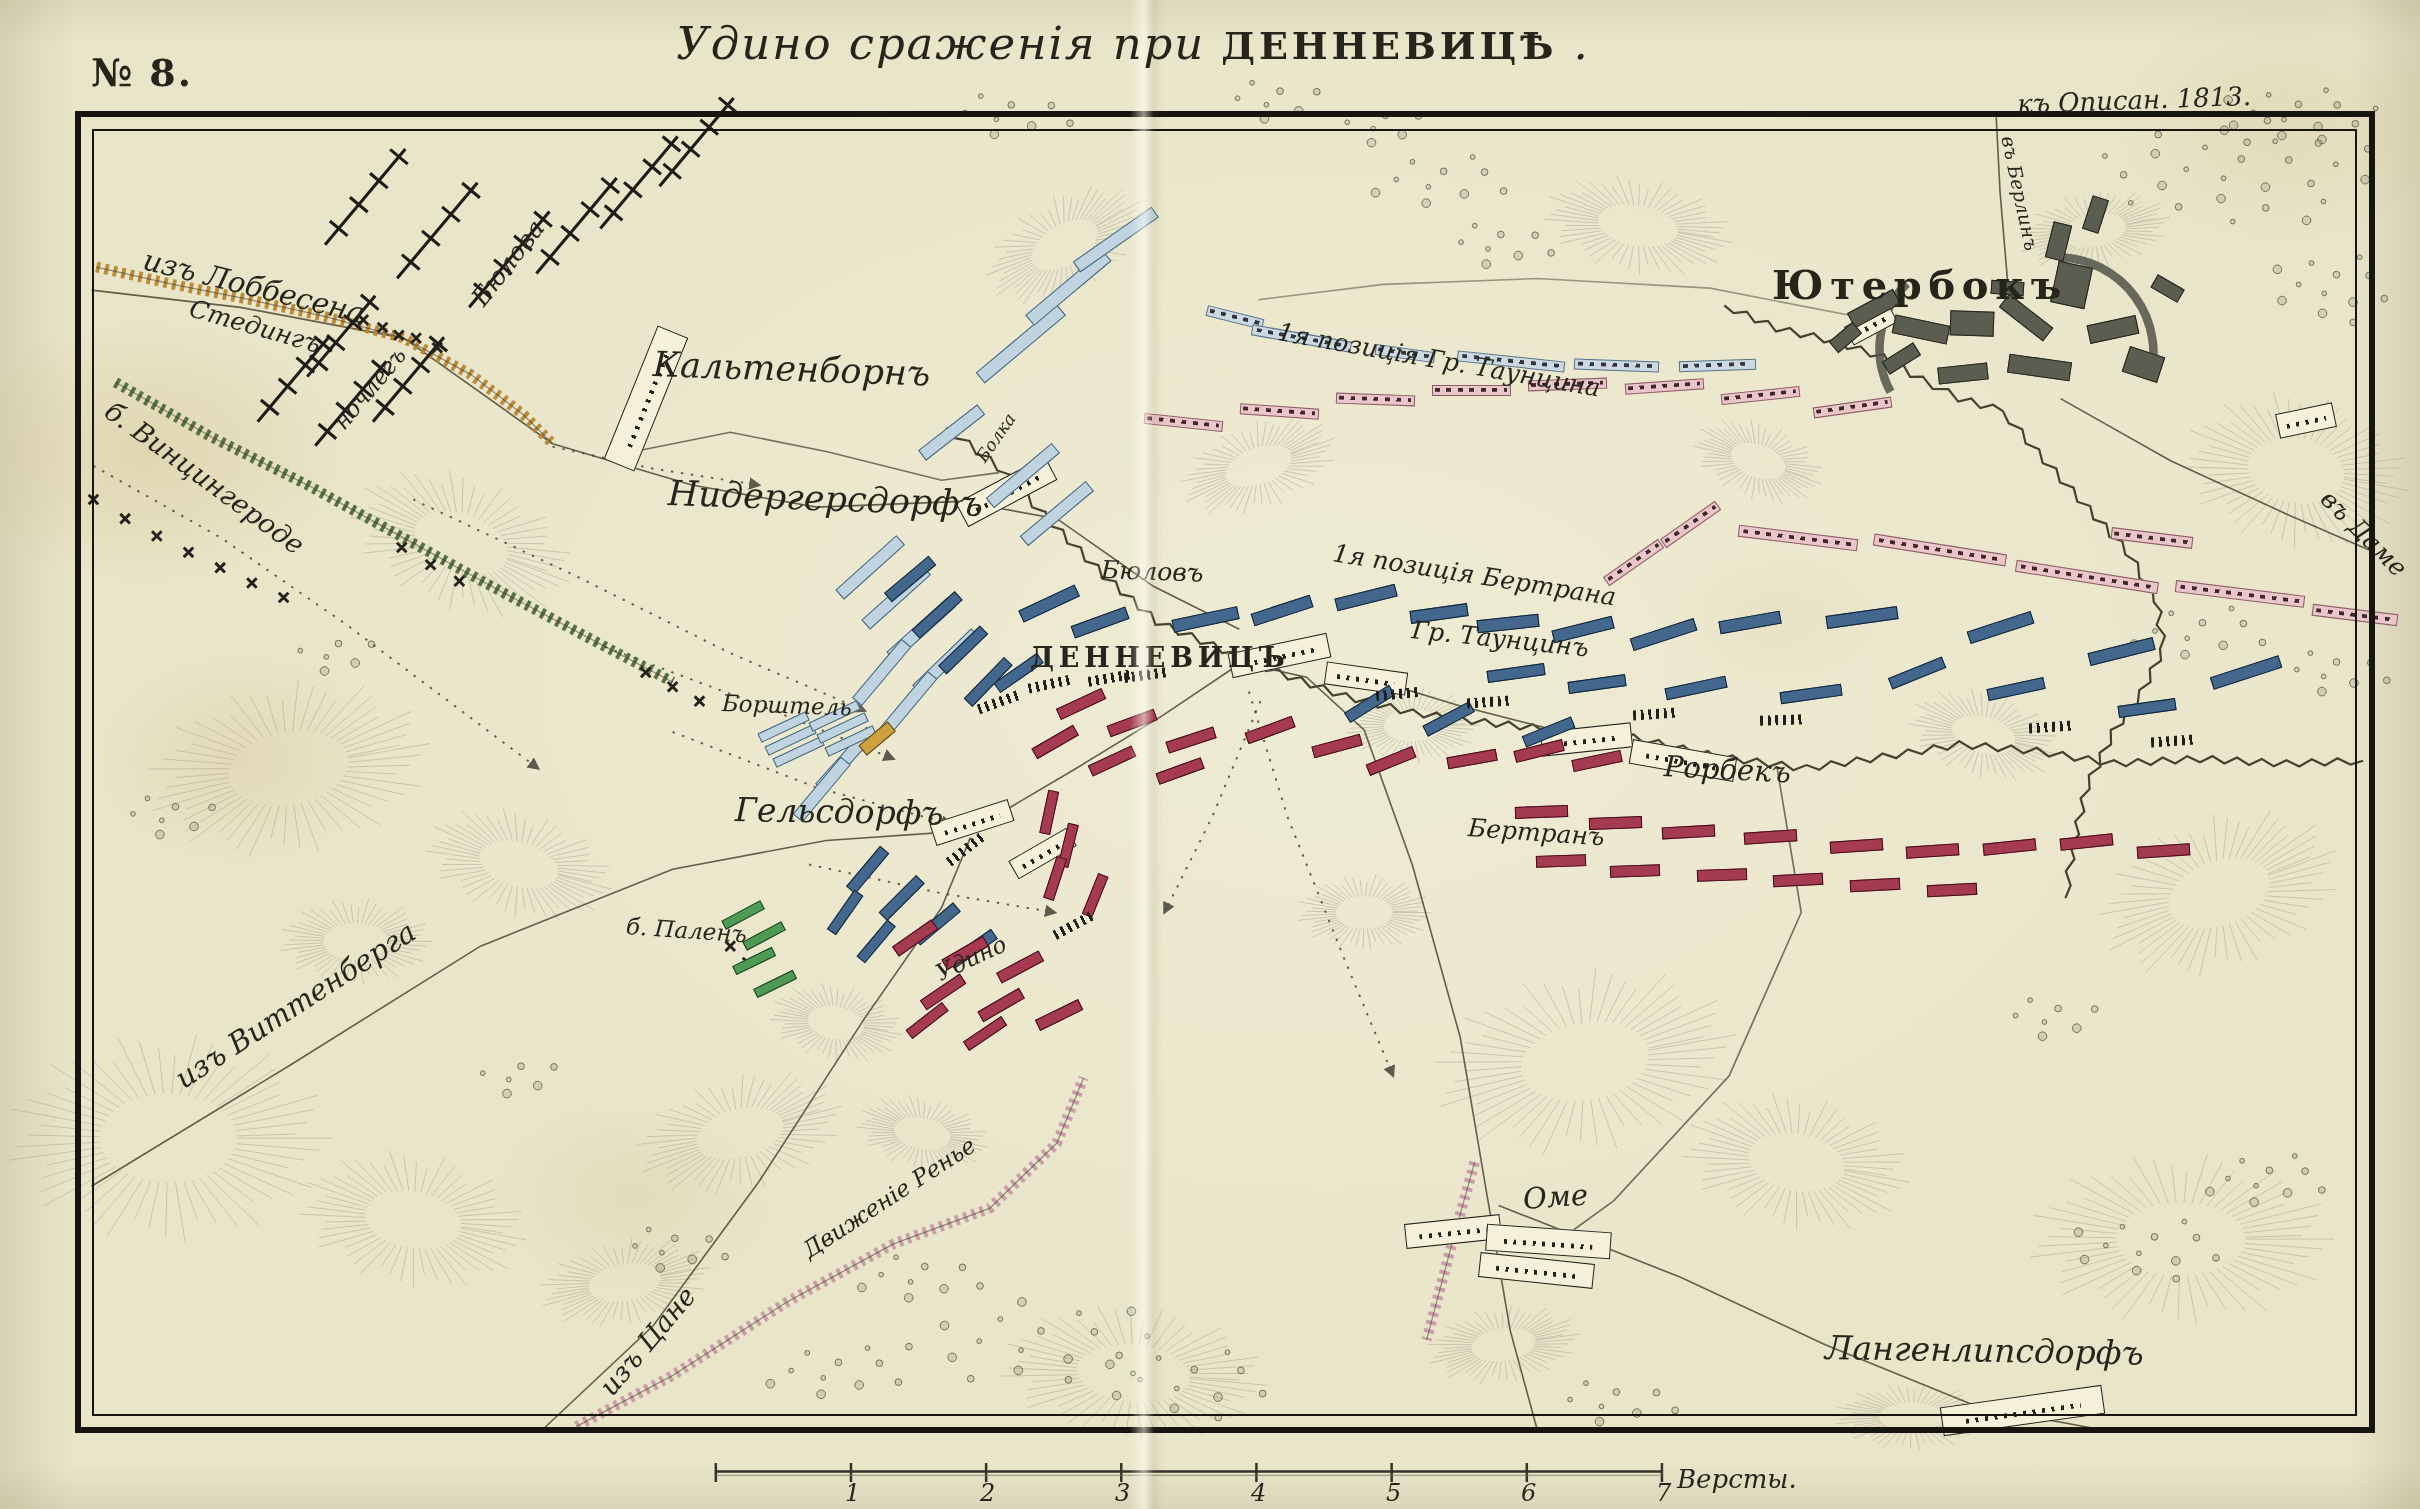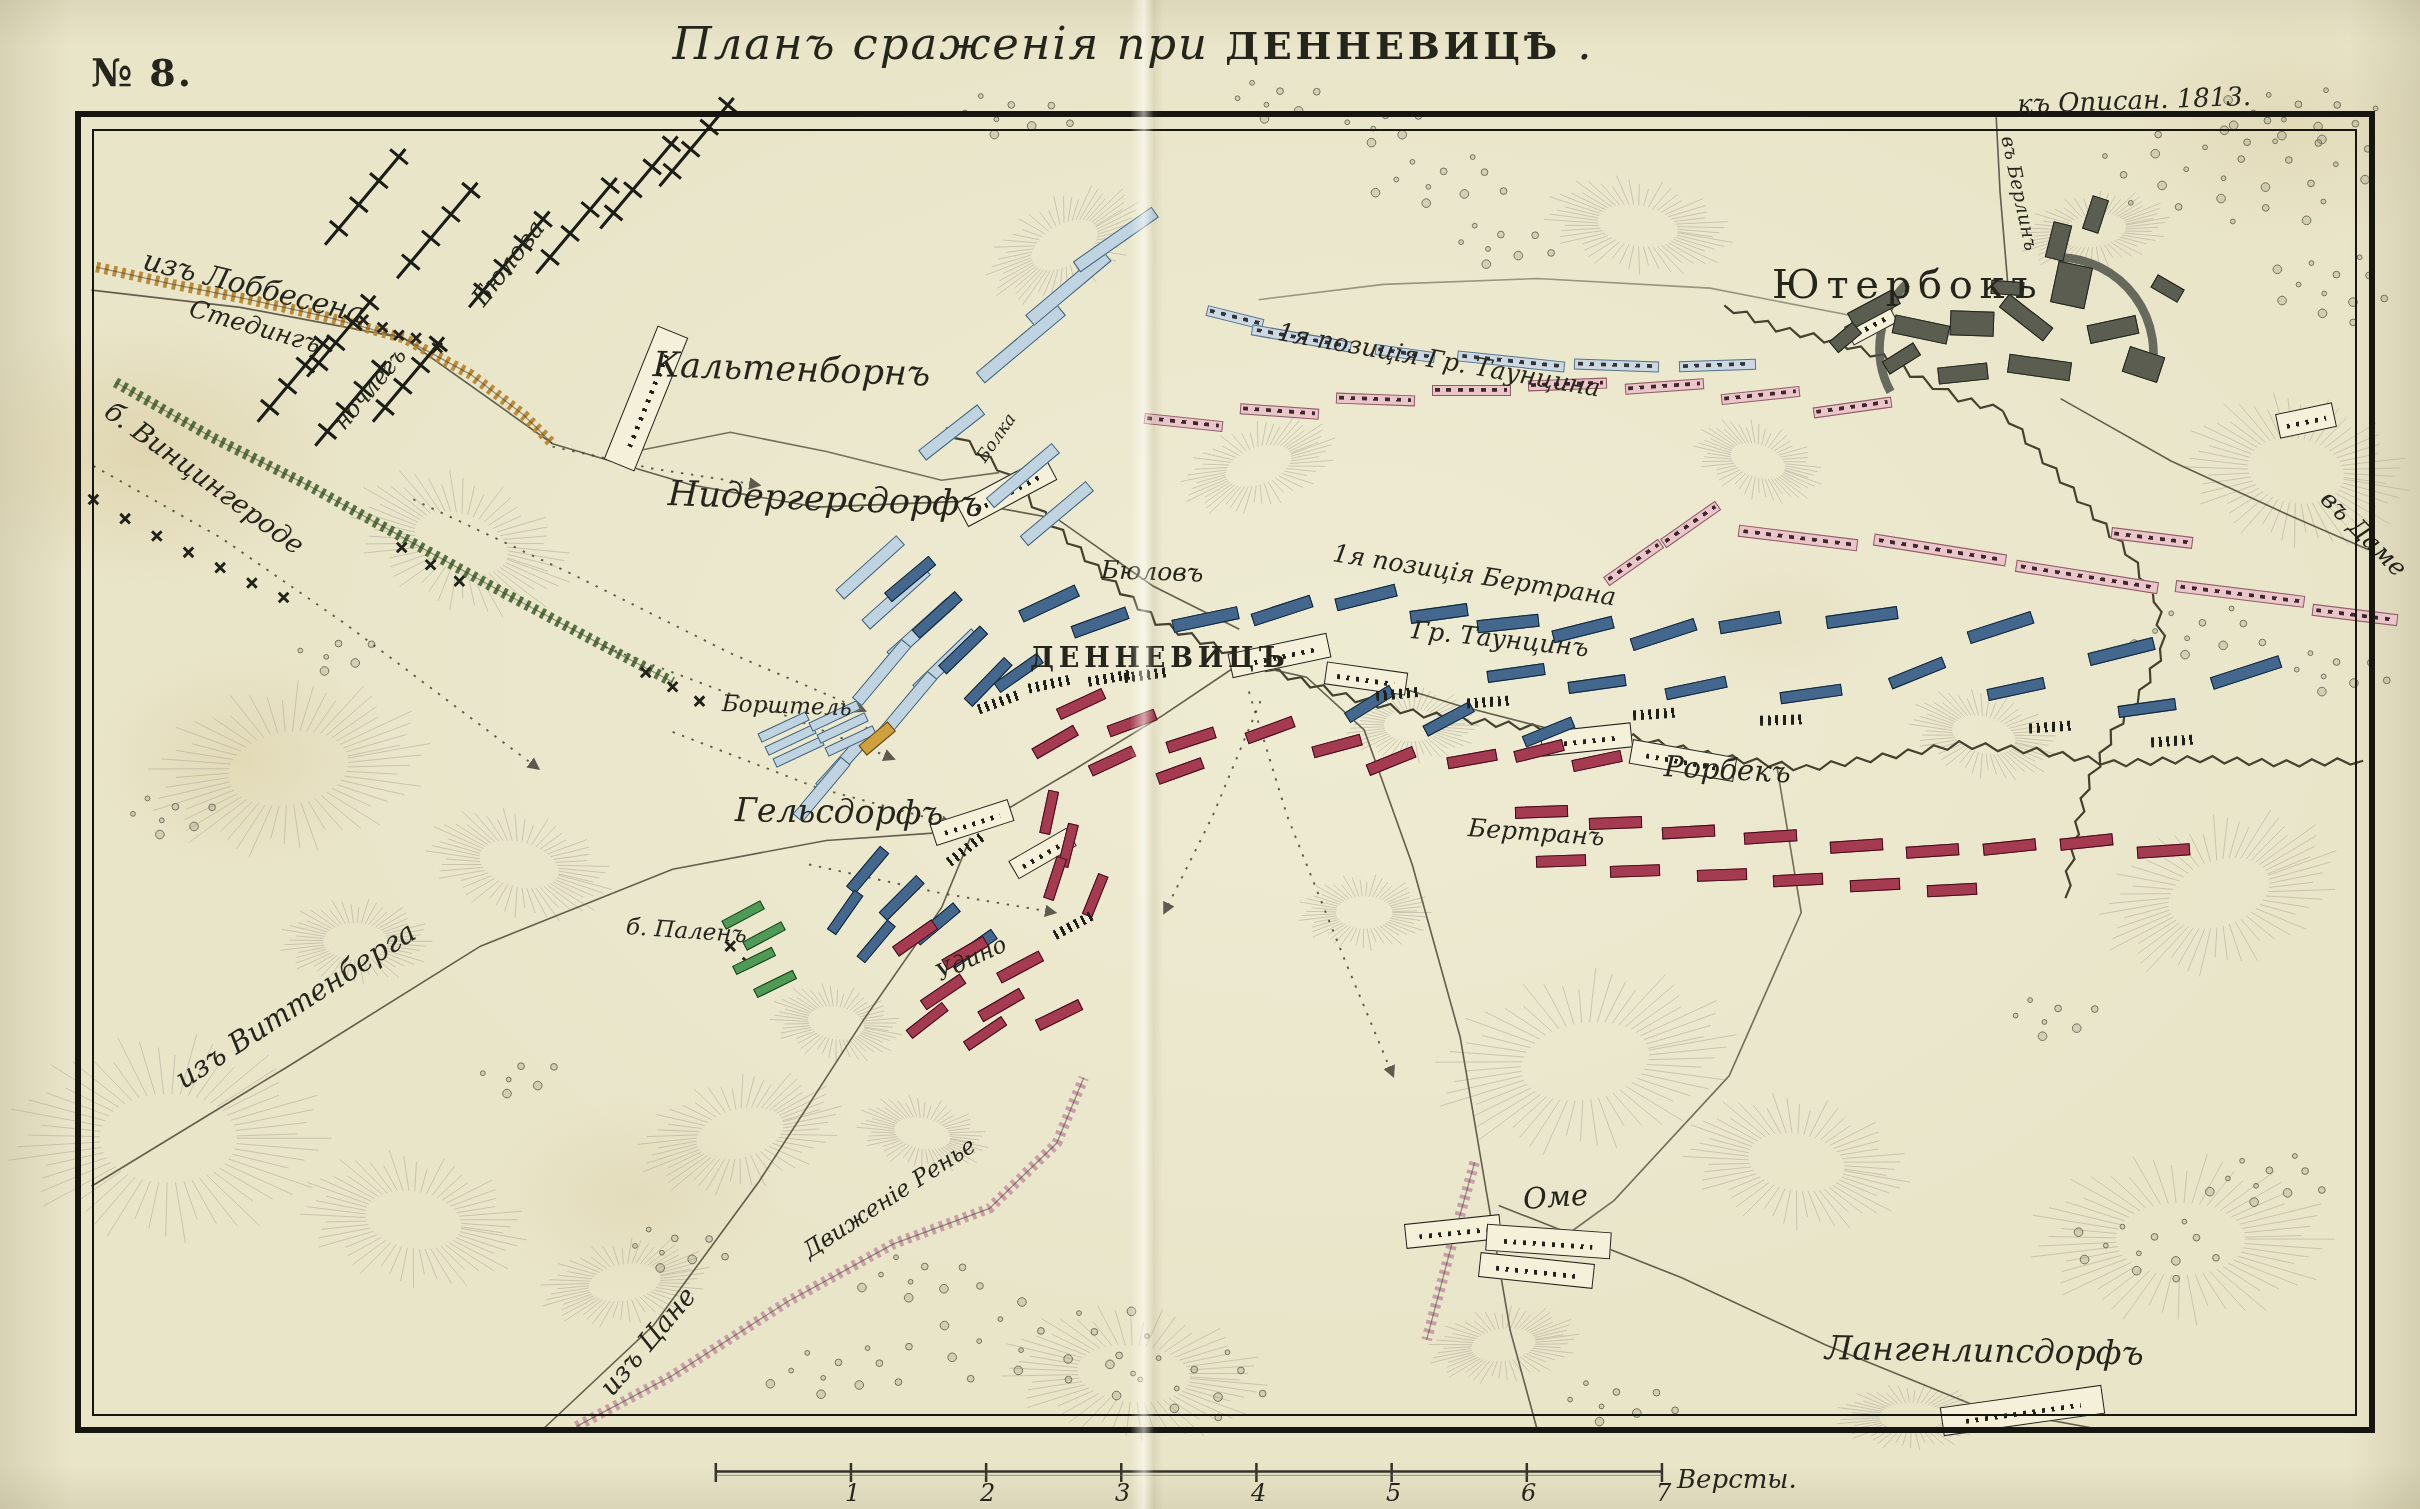--- a/index.html
+++ b/index.html
@@ -22,21 +22,21 @@
   .frame-inner{left:92px;top:129px;width:2265px;height:1287px;border:2.4px solid #16150f;}
   .hdr-num{position:absolute;left:91px;top:50px;font-size:38px;font-weight:bold;z-index:5;letter-spacing:1.9px;}
   .hdr-title{position:absolute;left:576px;top:17.3px;width:1114px;text-align:center;z-index:5;white-space:nowrap;}
   .t-script{font-style:italic;font-size:45px;letter-spacing:1.9px;}
   .t-caps{font-weight:bold;font-size:38px;letter-spacing:3.8px;}
   .hdr-note{position:absolute;left:2017px;top:85px;font-size:26px;font-style:italic;z-index:5;transform:rotate(-2deg);}
   #map-layer{position:absolute;left:0;top:0;width:2421px;height:1509px;z-index:1;}
   .lbl{position:absolute;white-space:nowrap;transform-origin:0 50%;color:#26251c;z-index:6;}
   .lbl.script{font-style:italic;}
   .lbl.caps{font-weight:bold;letter-spacing:4.8px;}
-  .lbl.big{font-weight:normal;letter-spacing:6.7px;}
+  .lbl.big{font-weight:bold;letter-spacing:6.7px;}
   .village{position:absolute;box-sizing:border-box;background-color:#f4f0da;border:1.9px solid #23221a;
     background-image:repeating-linear-gradient(90deg,#23221a 0 2.9px,transparent 2.9px 9.6px);
     background-size:72% 4.8px;background-repeat:no-repeat;background-position:50% 62%;z-index:2;}
   .u{position:absolute;box-sizing:border-box;z-index:2;}
   .u-lb{background:#bfd3e1;border:1.4px solid #3f6277;}
   .u-lbd{background:#ccd9e2;border:1px solid #5a7486;
     background-image:repeating-linear-gradient(90deg,#34353a 0 4.8px,transparent 4.8px 11.5px);
     background-size:92% 3.8px;background-repeat:no-repeat;background-position:50% 50%;}
   .u-db{background:#44688d;border:1.4px solid #122638;}
   .u-c{background:#a53b51;border:1.4px solid #450d1c;}
@@ -48,21 +48,21 @@
   .comb{position:absolute;width:44px;height:9.6px;z-index:2;
     background-image:repeating-linear-gradient(90deg,#20201a 0 2.9px,transparent 2.9px 7.7px);}
   .jblock{position:absolute;background:#5a5d50;border:1.4px solid #23241c;z-index:2;}
 </style>
 </head>
 <body>
 
 <div class="stage">
   <div class="paper"></div>
   <div class="hdr-num">№ 8.</div>
-  <div class="hdr-title"><span class="t-script">Планъ сраженія при </span><span class="t-caps">ДЕННЕВИЦѢ</span><span class="t-script"> .</span></div>
+  <div class="hdr-title"><span class="t-script">Удино сраженія при </span><span class="t-caps">ДЕННЕВИЦѢ</span><span class="t-script"> .</span></div>
   <div class="hdr-note">къ Описан. 1813.</div>
   <div id="map-layer">
       <svg width="2421" height="1509" viewBox="0 0 2520 1571" style="position:absolute;left:0;top:0">
         <defs>
           <marker id="ah" viewBox="0 0 10 10" refX="8" refY="5" markerWidth="6.5" markerHeight="6.5" orient="auto">
             <path d="M0,0L10,5L0,10z" fill="#3a382e"></path>
           </marker>
         </defs>
         <g>
           <path d="M527.4,582.2L592.8,606.0M525.8,585.5L581.4,610.3M523.5,588.4L569.1,612.9M520.6,591.0L556.4,613.9M517.1,593.2L568.3,632.1M513.0,595.0L553.1,631.4M508.5,596.3L538.3,629.1M503.5,597.2L524.2,625.5M498.1,597.5L523.2,642.5M492.5,597.4L507.8,636.8M486.7,596.9L493.8,630.2M480.9,595.8L481.6,622.9M475.0,594.3L468.0,634.7M469.1,592.3L455.9,625.5M463.5,590.0L446.1,616.1M458.0,587.2L438.7,606.8M452.9,584.2L415.6,610.6M448.2,580.8L409.7,600.0M444.0,577.2L406.3,590.0M440.3,573.4L405.4,580.9M437.3,569.6L378.2,575.8M434.8,565.6L379.9,566.3M433.0,561.6L383.8,558.1M431.9,557.7L389.6,551.3M431.6,553.9L364.7,538.5M431.9,550.2L373.6,532.3M433.0,546.8L383.8,527.8M434.8,543.7L395.0,524.8M437.2,540.8L378.2,507.4M440.3,538.3L392.2,506.0M444.0,536.3L406.3,506.1M448.2,534.6L420.2,507.8M452.9,533.4L415.5,489.8M458.0,532.7L431.3,493.4M463.4,532.4L446.1,498.3M469.1,532.7L459.5,504.2M474.9,533.4L467.9,489.8M480.8,534.6L481.8,497.7M486.7,536.2L493.8,506.1M492.5,538.3L503.6,514.8M498.1,540.8L523.2,507.3M503.5,543.6L532.0,517.7M508.4,546.8L538.3,527.7M513.0,550.2L542.1,537.2M517.1,553.8L568.3,538.4M520.6,557.7L569.9,548.7M523.5,561.6L569.1,558.0M525.8,565.5L566.1,566.0M527.4,569.5L592.8,575.7M528.2,573.4L586.8,583.6M528.4,577.2L579.1,589.9M527.8,580.8L570.0,594.7" stroke="#b3ad99" stroke-width="1" fill="none" opacity="0.62"></path>

